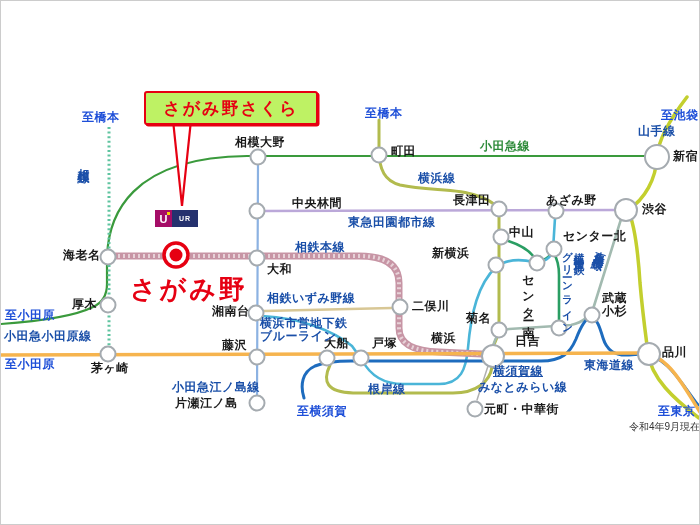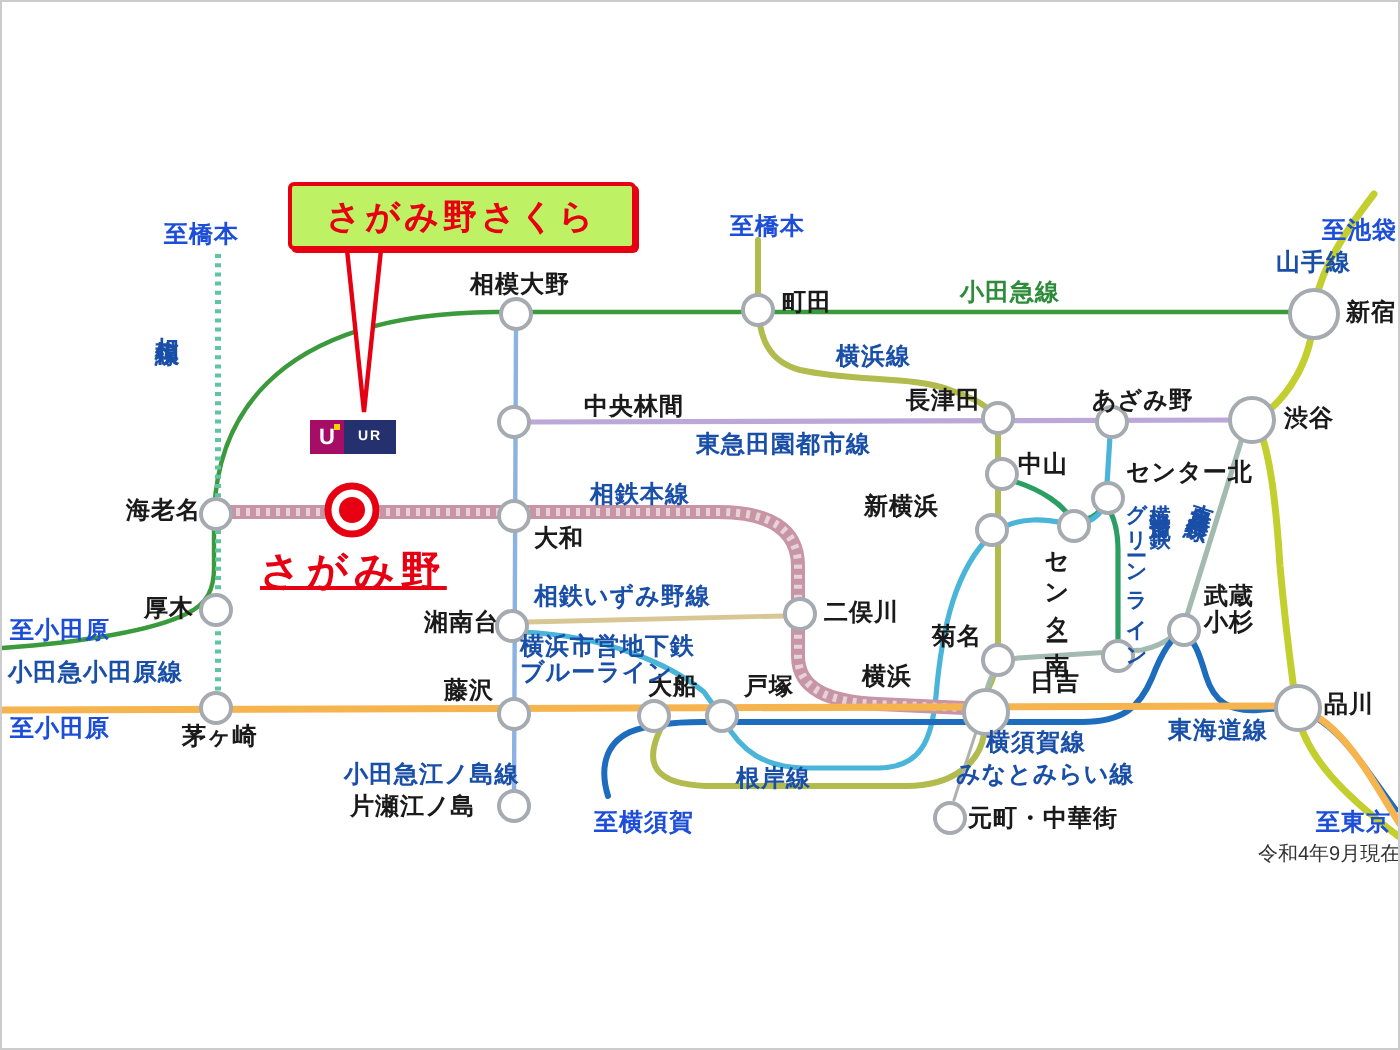--- a/index.html
+++ b/index.html
@@ -12,21 +12,21 @@
   .station-lbl{color:#1a1a1a;font-size:12px;}
   .dir-lbl{color:#1d4ed8;font-size:12px;}
   .line-lbl{color:#1a4fa8;font-size:12px;}
   .vert{writing-mode:vertical-rl;text-orientation:mixed;letter-spacing:2px;}
   #callout-box{position:absolute;left:143px;top:90px;width:170px;height:30px;
        background:#bef264;border:2px solid #e60012;border-radius:3px;
        box-shadow:1.5px 1.5px 0 #e60012;z-index:4;display:flex;
        align-items:center;justify-content:center;color:#e60012;
        font-size:17px;font-weight:bold;letter-spacing:2px;}
   #target-lbl{position:absolute;left:129px;top:271px;color:#e60012;
-       font-size:20px;font-weight:bold;letter-spacing:3px;z-index:3;text-decoration:underline;}
+       font-size:26px;font-weight:bold;letter-spacing:3px;z-index:3;}
   #ur-badge{position:absolute;left:154px;top:209px;width:43px;height:17px;
        display:flex;z-index:3;}
   #ur-badge .u-sq{position:relative;width:17px;height:17px;background:#a50d67;
        color:#fff;font-size:11px;font-weight:bold;display:flex;
        align-items:center;justify-content:center;}
   #ur-badge .u-sq::after{content:"";position:absolute;right:2px;top:2px;
        width:3px;height:3px;background:#f5d200;}
   #ur-badge .ur-rect{flex:1;background:#25316e;color:#fff;font-size:7px;
        font-weight:bold;display:flex;align-items:center;justify-content:center;
        letter-spacing:1px;}
@@ -147,18 +147,18 @@
     <div class="lbl line-lbl" style="left: 637px; top: 124px;">山手線</div>
     <div class="lbl line-lbl" style="left: 347px; top: 215px;">東急田園都市線</div>
     <div class="lbl line-lbl" style="left: 294px; top: 240px;">相鉄本線</div>
     <div class="lbl line-lbl" style="left: 266px; top: 291px;">相鉄いずみ野線</div>
     <div class="lbl line-lbl" style="left: 259px; top: 316px;">横浜市営地下鉄
 ブルーライン</div>
     <div class="lbl line-lbl" style="left: 171px; top: 380px;">小田急江ノ島線</div>
     <div class="lbl line-lbl" style="left: 3px; top: 329px;">小田急小田原線</div>
     <div class="lbl line-lbl" style="left: 367px; top: 382px;">根岸線</div>
     <div class="lbl line-lbl" style="left: 477px; top: 380px;">みなとみらい線</div>
-    <div class="lbl line-lbl" style="left: 492px; top: 364px;">横須賀線</div>
+    <div class="lbl line-lbl" style="left: 492px; top: 364px; text-decoration: underline;">横須賀線</div>
     <div class="lbl line-lbl" style="left: 583px; top: 358px;">東海道線</div>
     <div class="lbl line-lbl vert" style="left: 560px; top: 243px; font-size: 10.5px;">横浜市営地下鉄
 グリーンライン</div>
     <div class="lbl line-lbl vert" style="left: 597px; top: 240px; font-size: 11.5px; transform: rotate(18deg); transform-origin: 0px 0px;">東急東横線</div>
   </div>
 
 </body></html>

